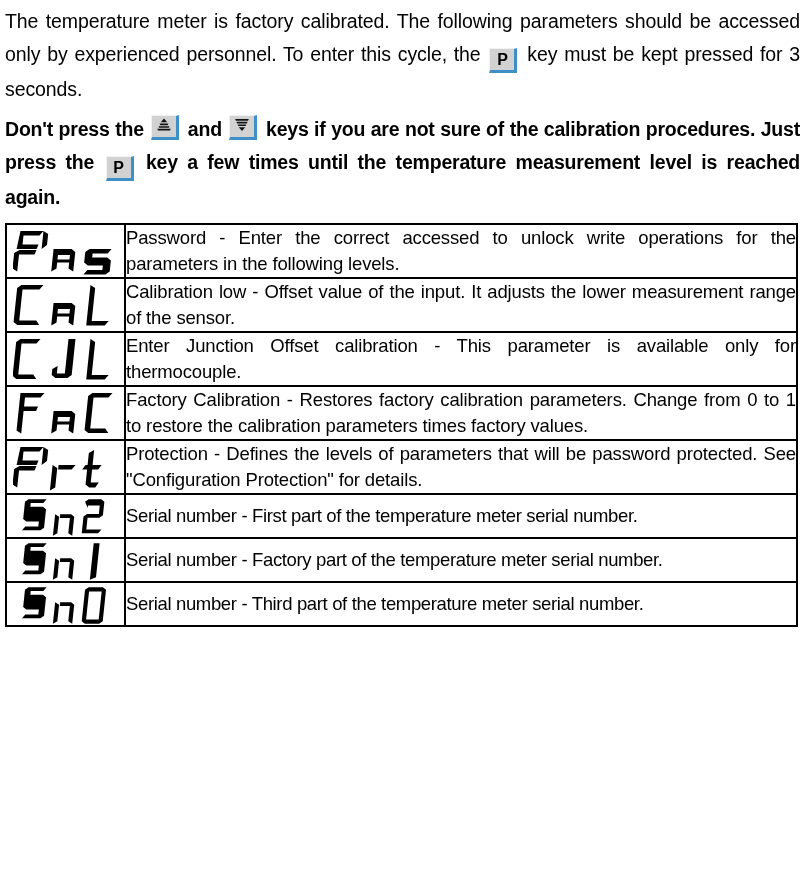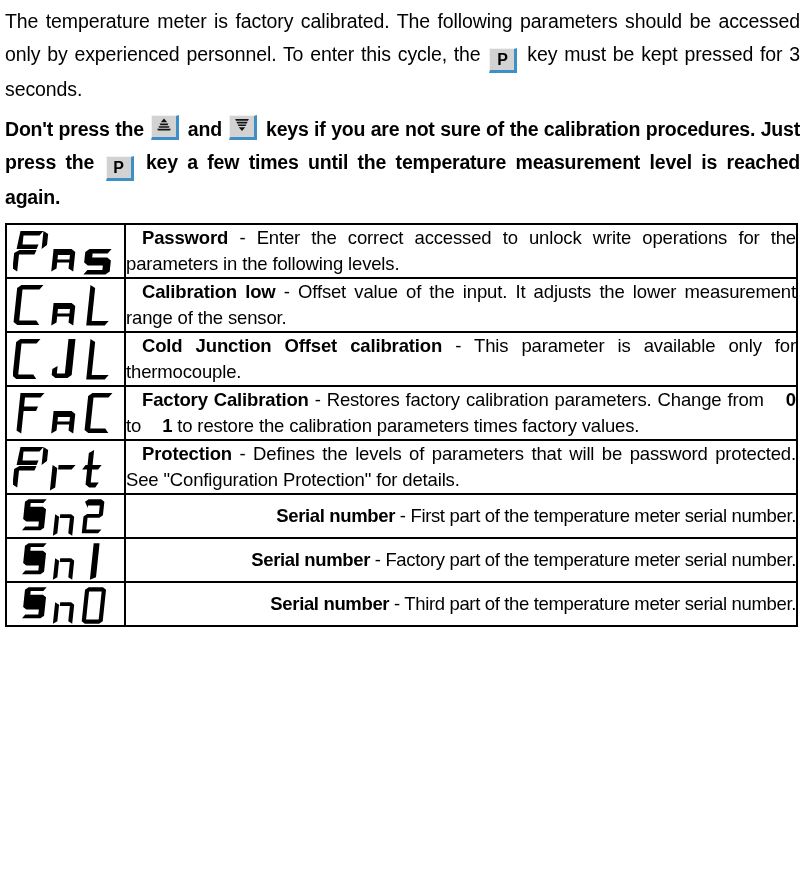--- a/index.html
+++ b/index.html
@@ -83,23 +83,23 @@
     padding: 2px 0 2px 0;
   }
   .c-desc {
     font-size: 18.5px;
     line-height: 26px;
     text-align: justify;
     padding: 4px 8px 5px 9px;
     letter-spacing: -0.15px;
     hyphens: none;
   }
-  .c-desc b { font-weight: bold; padding-left: 16px; }
+  .c-desc b { font-weight: normal; }
   .row-single .c-desc {
-    text-align: right;
+    text-align: left;
     padding-top: 3px;
     padding-bottom: 3px;
     letter-spacing: -0.35px;
   }
   .row-single .c-code { padding: 0; }
 
   .lcd { display: block; margin: 0 auto; }
 </style>
 </head>
 <body>
@@ -154,21 +154,21 @@
       <tr>
         <td class="c-code">
           <svg class="lcd" width="105" height="50" viewBox="0 0 210 100">
             <g fill="#000" transform="skewX(-6)">
               <path d="M56 10 l-7 9 h-30 v62 h30 l7 9 h-40 l-8 -6 v-68 l8 -6 z"></path>
               <path d="M112 10 h14 v72 l-8 6 h-24 l-8 -6 v-12 l10 -6 v15 h16 z"></path>
               <path d="M156 10 l10 6 v66 h34 l-7 9 h-37 z"></path>
             </g>
           </svg>
         </td>
-        <td class="c-desc"><b>Cold Junction Offset calibration</b><span> - </span><span>This parameter is available only for thermocouple.</span></td>
+        <td class="c-desc"><b>Enter Junction Offset calibration</b><span> - </span><span>This parameter is available only for thermocouple.</span></td>
       </tr>
 
       <tr>
         <td class="c-code">
           <svg class="lcd" width="105" height="50" viewBox="0 0 210 100">
             <g fill="#000" transform="skewX(-6)">
               <path d="M16 10 h48 l-7 9 h-31 v18 h28 l-3 9 h-25 v45 l-10 -6 z"></path>
               <path d="M86 46 h36 l8 6 v39 l-10 -6 v-12 h-24 v12 l-10 6 v-39 z M96 58 v9 h24 v-9 z"></path>
               <path d="M200 10 l-7 9 h-30 v62 h30 l7 9 h-40 l-8 -6 v-68 l8 -6 z"></path>
             </g>

